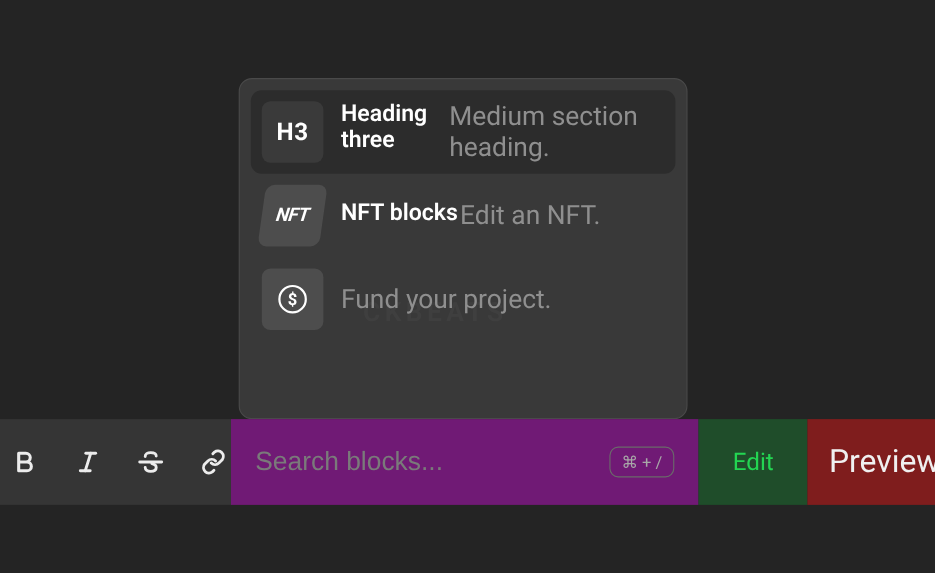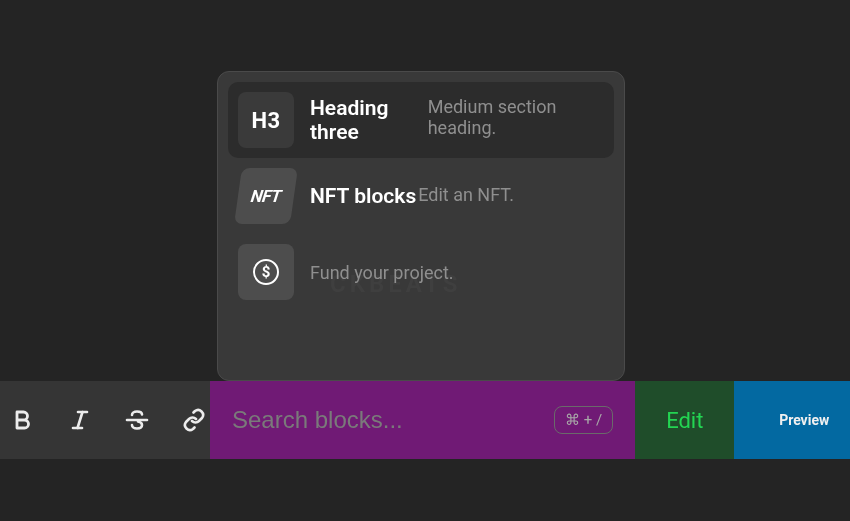--- a/index.html
+++ b/index.html
@@ -48,21 +48,21 @@
     color: #fff;
     font-weight: 700;
   }
   .block-item.active .block-icon {
     background: #3a3a3a;
   }
   .block-icon.h3 { font-size: 22px; letter-spacing: 0.5px; }
   .block-icon.nft { font-size: 17px; font-style: italic; letter-spacing: -0.5px; transform: skewX(-8deg); }
   .block-texts { display: flex; flex-direction: row; gap: 2px; }
   .block-title { color: #fff; font-size: 21px; font-weight: 600; }
-  .block-desc { color: #8f8f8f; font-size: 18px; }
+  .block-desc { color: #8f8f8f; font-size: 24px; }
 
   .coin-circle {
     width: 26px; height: 26px; border: 2px solid #fff; border-radius: 50%;
     display:flex;align-items:center;justify-content:center;font-size:15px;font-weight:700;
   }
 
   .img-rect {
     width: 26px; height: 22px; border: 2.5px solid #fff; border-radius: 5px; position: relative;
   }
   .img-rect::before {
@@ -120,24 +120,24 @@
   .tab-edit {
     width: 104px;
     background: #1f4d2a;
     color: #23d552;
     display:flex;align-items:center;justify-content:center;
     font-size: 22px; font-weight: 400;
     cursor:pointer;
   }
   .tab-preview {
     width: 120px;
-    background: #0369a1;
+    background: #7f1d1d;
     color: #f0f0f0;
     display:flex;align-items:center;justify-content:center;
-    font-size: 14px; font-weight: 700;
+    font-size: 29px; font-weight: 400;
     padding-left: 24px;
     cursor:pointer;
     overflow:hidden;
     white-space:nowrap;
   }
 
   
   .watermark {
     position:absolute;
     left: 330px; top: 270px;

